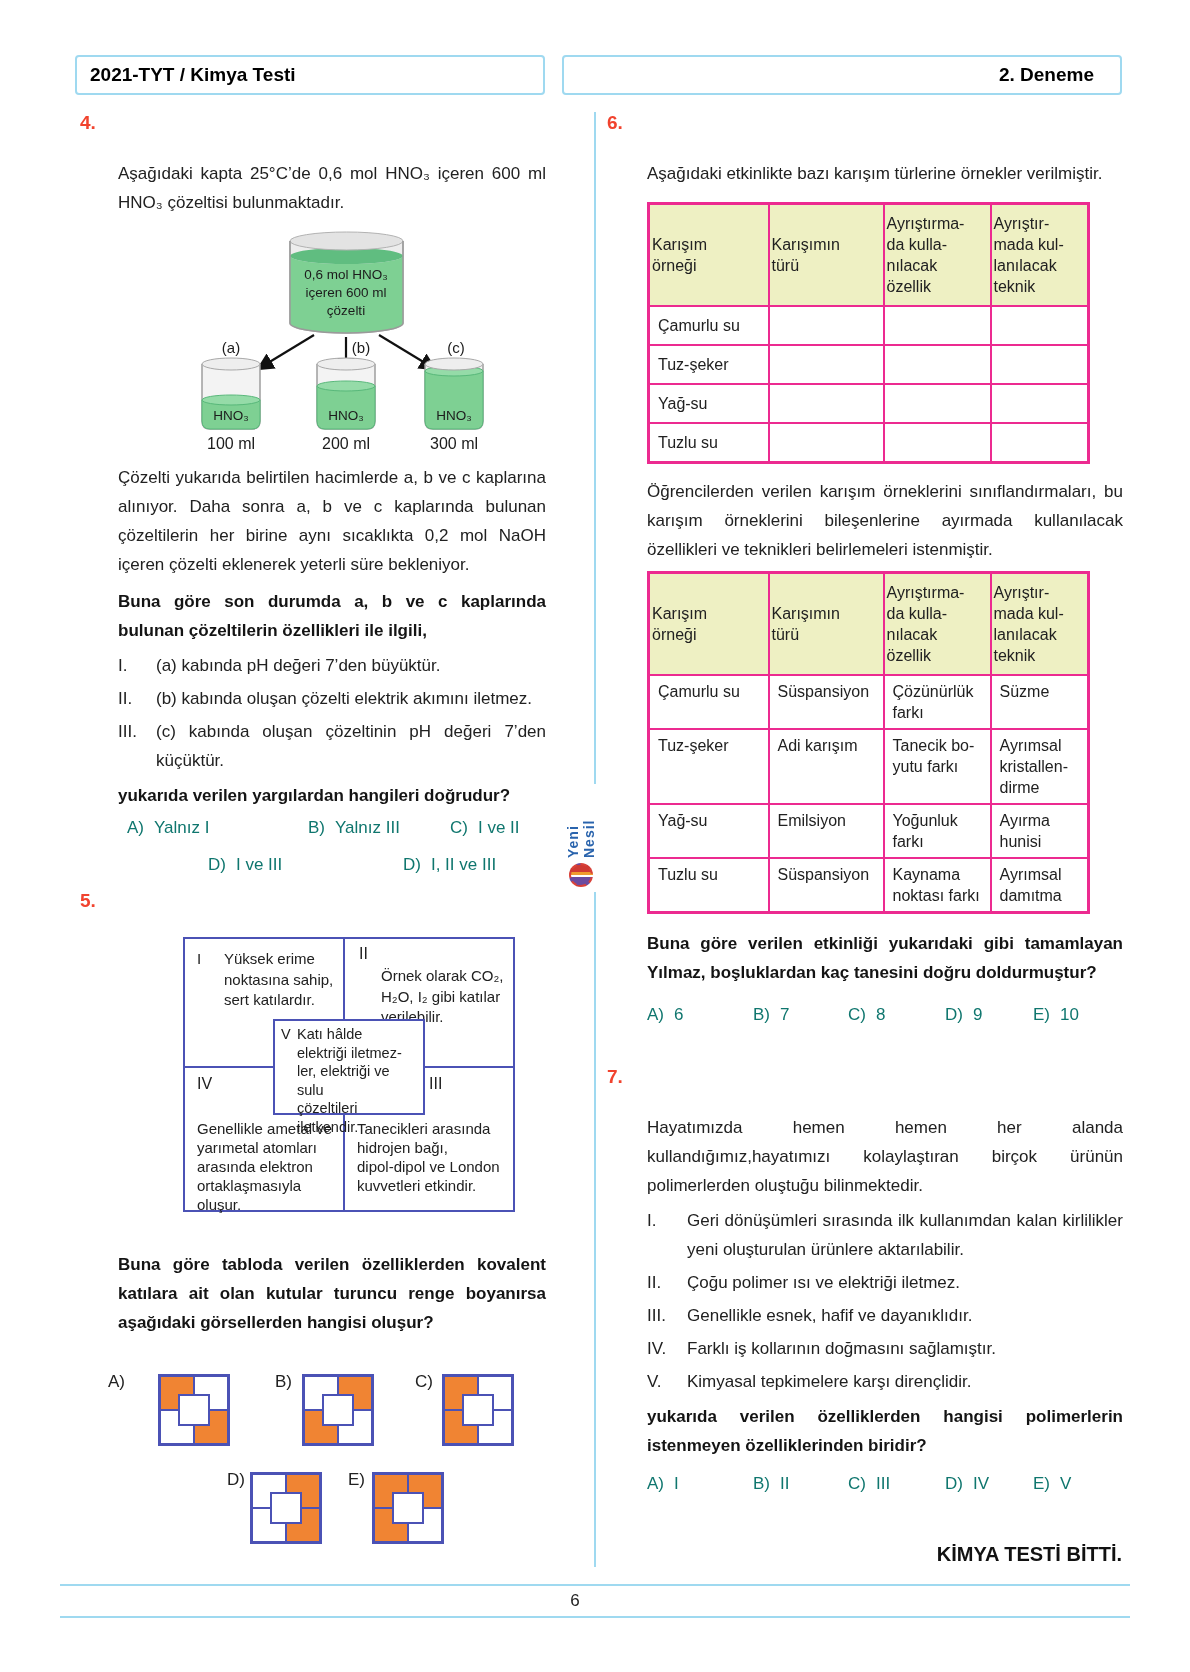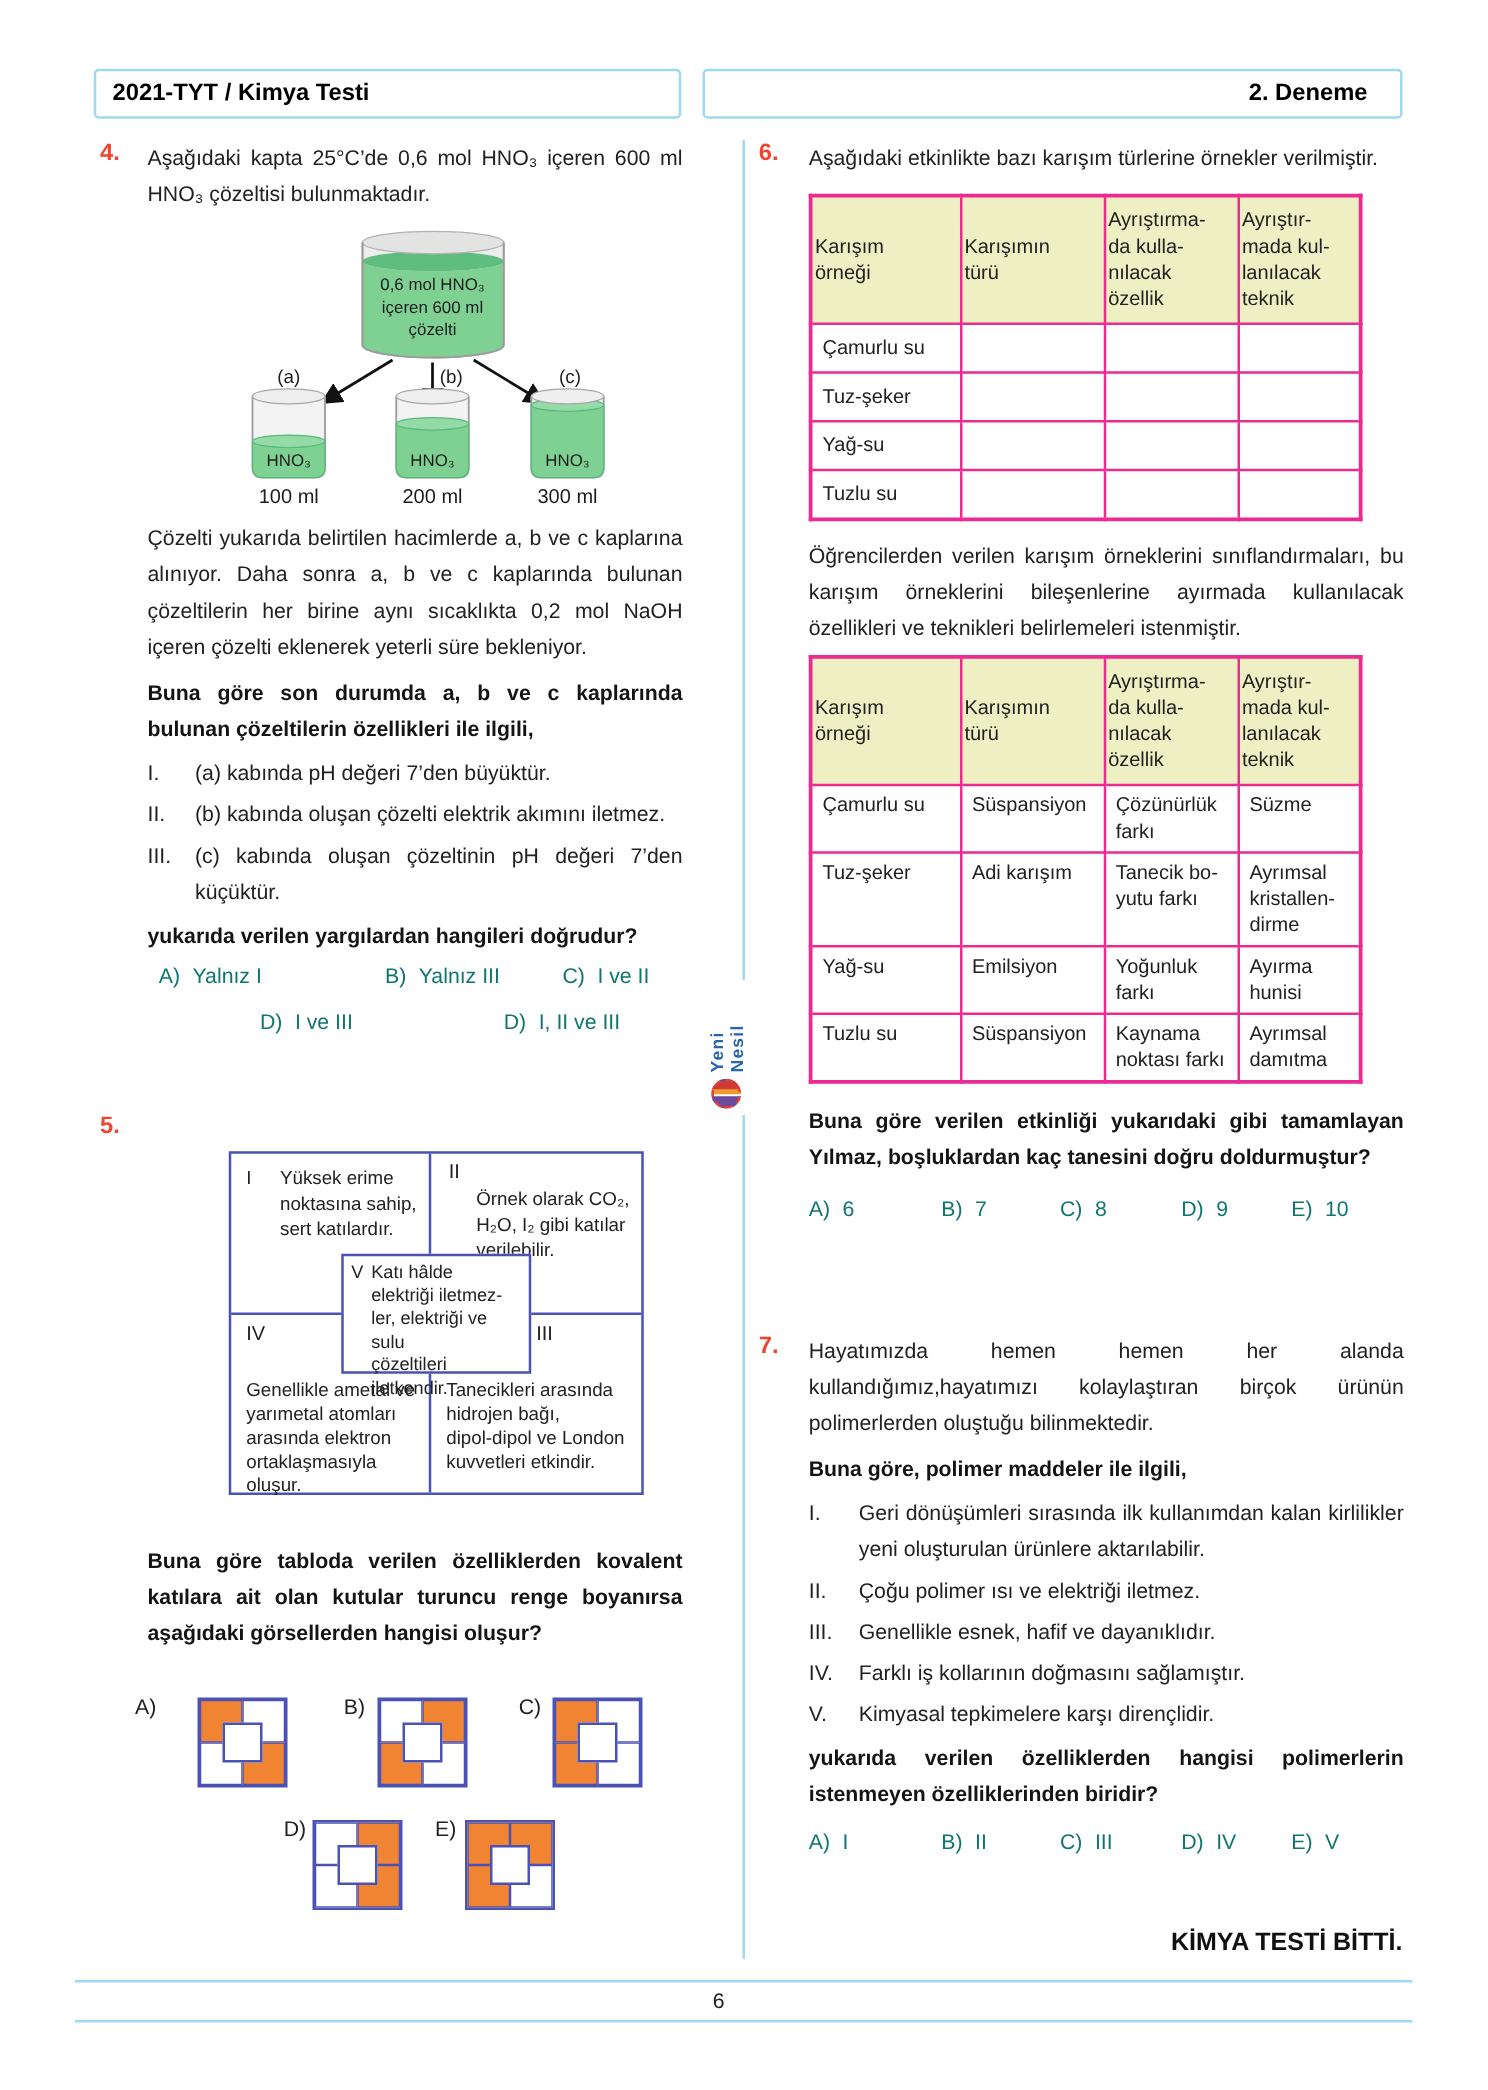--- a/index.html
+++ b/index.html
@@ -21,21 +21,21 @@
   .logo .brand{writing-mode:vertical-rl;transform:rotate(180deg);font-size:14px;font-weight:bold;
         color:var(--logo-blue);letter-spacing:1px;height:74px;}
   .logo .seal{width:20px;height:20px;border-radius:50%;border:2px dashed #d9423a;margin-top:5px;
         background:linear-gradient(180deg,#cf3a33 0 34%,#ef9c2e 34% 52%,#fff 52% 60%,#6a4ba0 60% 100%);}
   .q{position:absolute;}
   #q4{left:80px;top:112px;width:466px;}
   #q5{left:80px;top:890px;width:466px;}
   #q6{left:607px;top:112px;width:516px;}
   #q7{left:607px;top:1066px;width:516px;}
   .qnum{position:absolute;left:0;top:0;font-size:19px;font-weight:bold;color:var(--accent-red);}
-  .qc{margin-left:38px;}
+  .qc{margin-left:38px;margin-top:47px;}
   #q6 .qc,#q7 .qc{margin-left:40px;}
   .p{font-size:17px;line-height:29px;text-align:justify;margin:0;color:#212121;}
   .b{font-weight:bold;color:#141414;}
   .items{margin-top:6px;}
   .item{display:flex;margin-bottom:4px;}
   .item .rn{flex:0 0 38px;font-size:17px;line-height:29px;}
   #q7 .item .rn{flex:0 0 40px;}
   .item .it{flex:1;font-size:17px;line-height:29px;text-align:justify;}
   .optbox{position:relative;margin-top:8px;}
   .opt{position:absolute;top:0;font-size:17px;white-space:nowrap;color:#0f766e;}
@@ -401,21 +401,20 @@
         <span class="opt" style="left:298px"><span>D)</span><span class="ot">9</span></span>
         <span class="opt" style="left:386px"><span>E)</span><span class="ot">10</span></span>
       </div>
     </div>
   </section>
 
   <section class="q" id="q7">
     <span class="qnum">7.</span>
     <div class="qc">
       <p class="p">Hayatımızda hemen hemen her alanda kullandığımız,hayatımızı kolaylaştıran birçok ürünün polimerlerden oluştuğu bilinmektedir.</p>
-      <p class="p b" style="margin-top:8px">Buna göre, polimer maddeler ile ilgili,</p>
 
       <div class="items">
         <div class="item">
           <span class="rn">I.</span>
           <span class="it">Geri dönüşümleri sırasında ilk kullanımdan kalan kirlilikler yeni oluşturulan ürünlere aktarılabilir.</span>
         </div>
         <div class="item">
           <span class="rn">II.</span>
           <span class="it">Çoğu polimer ısı ve elektriği iletmez.</span>
         </div>

